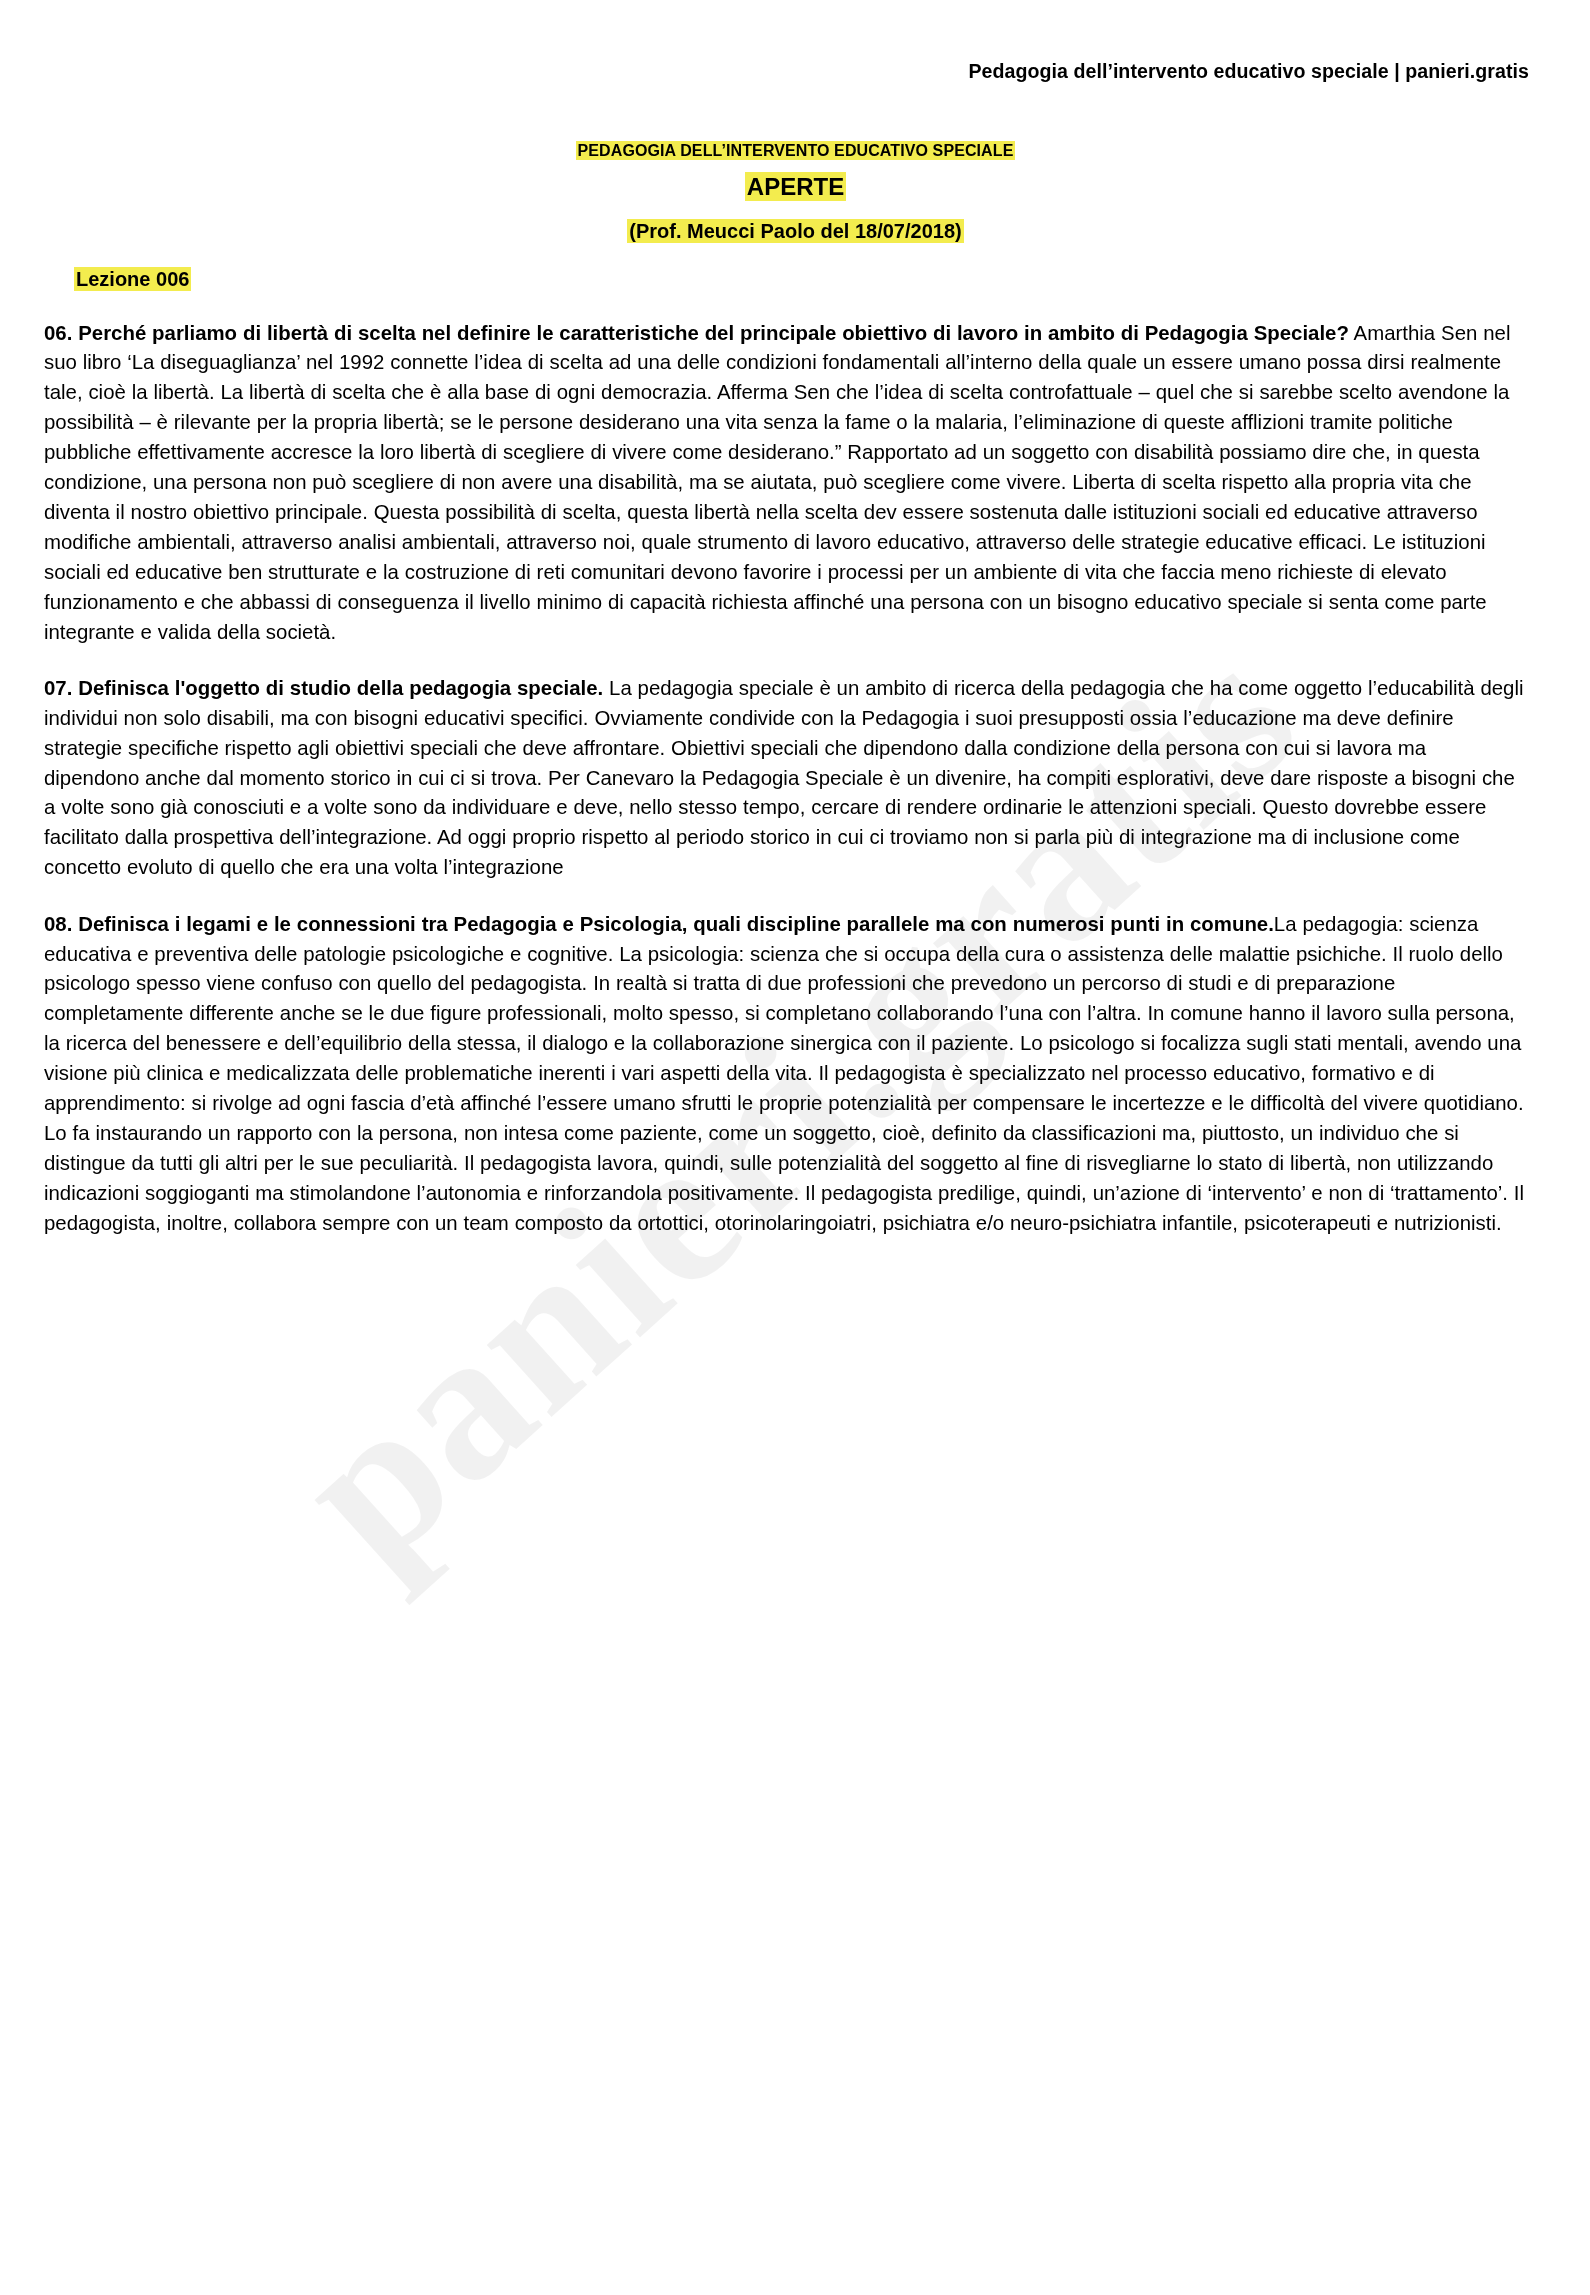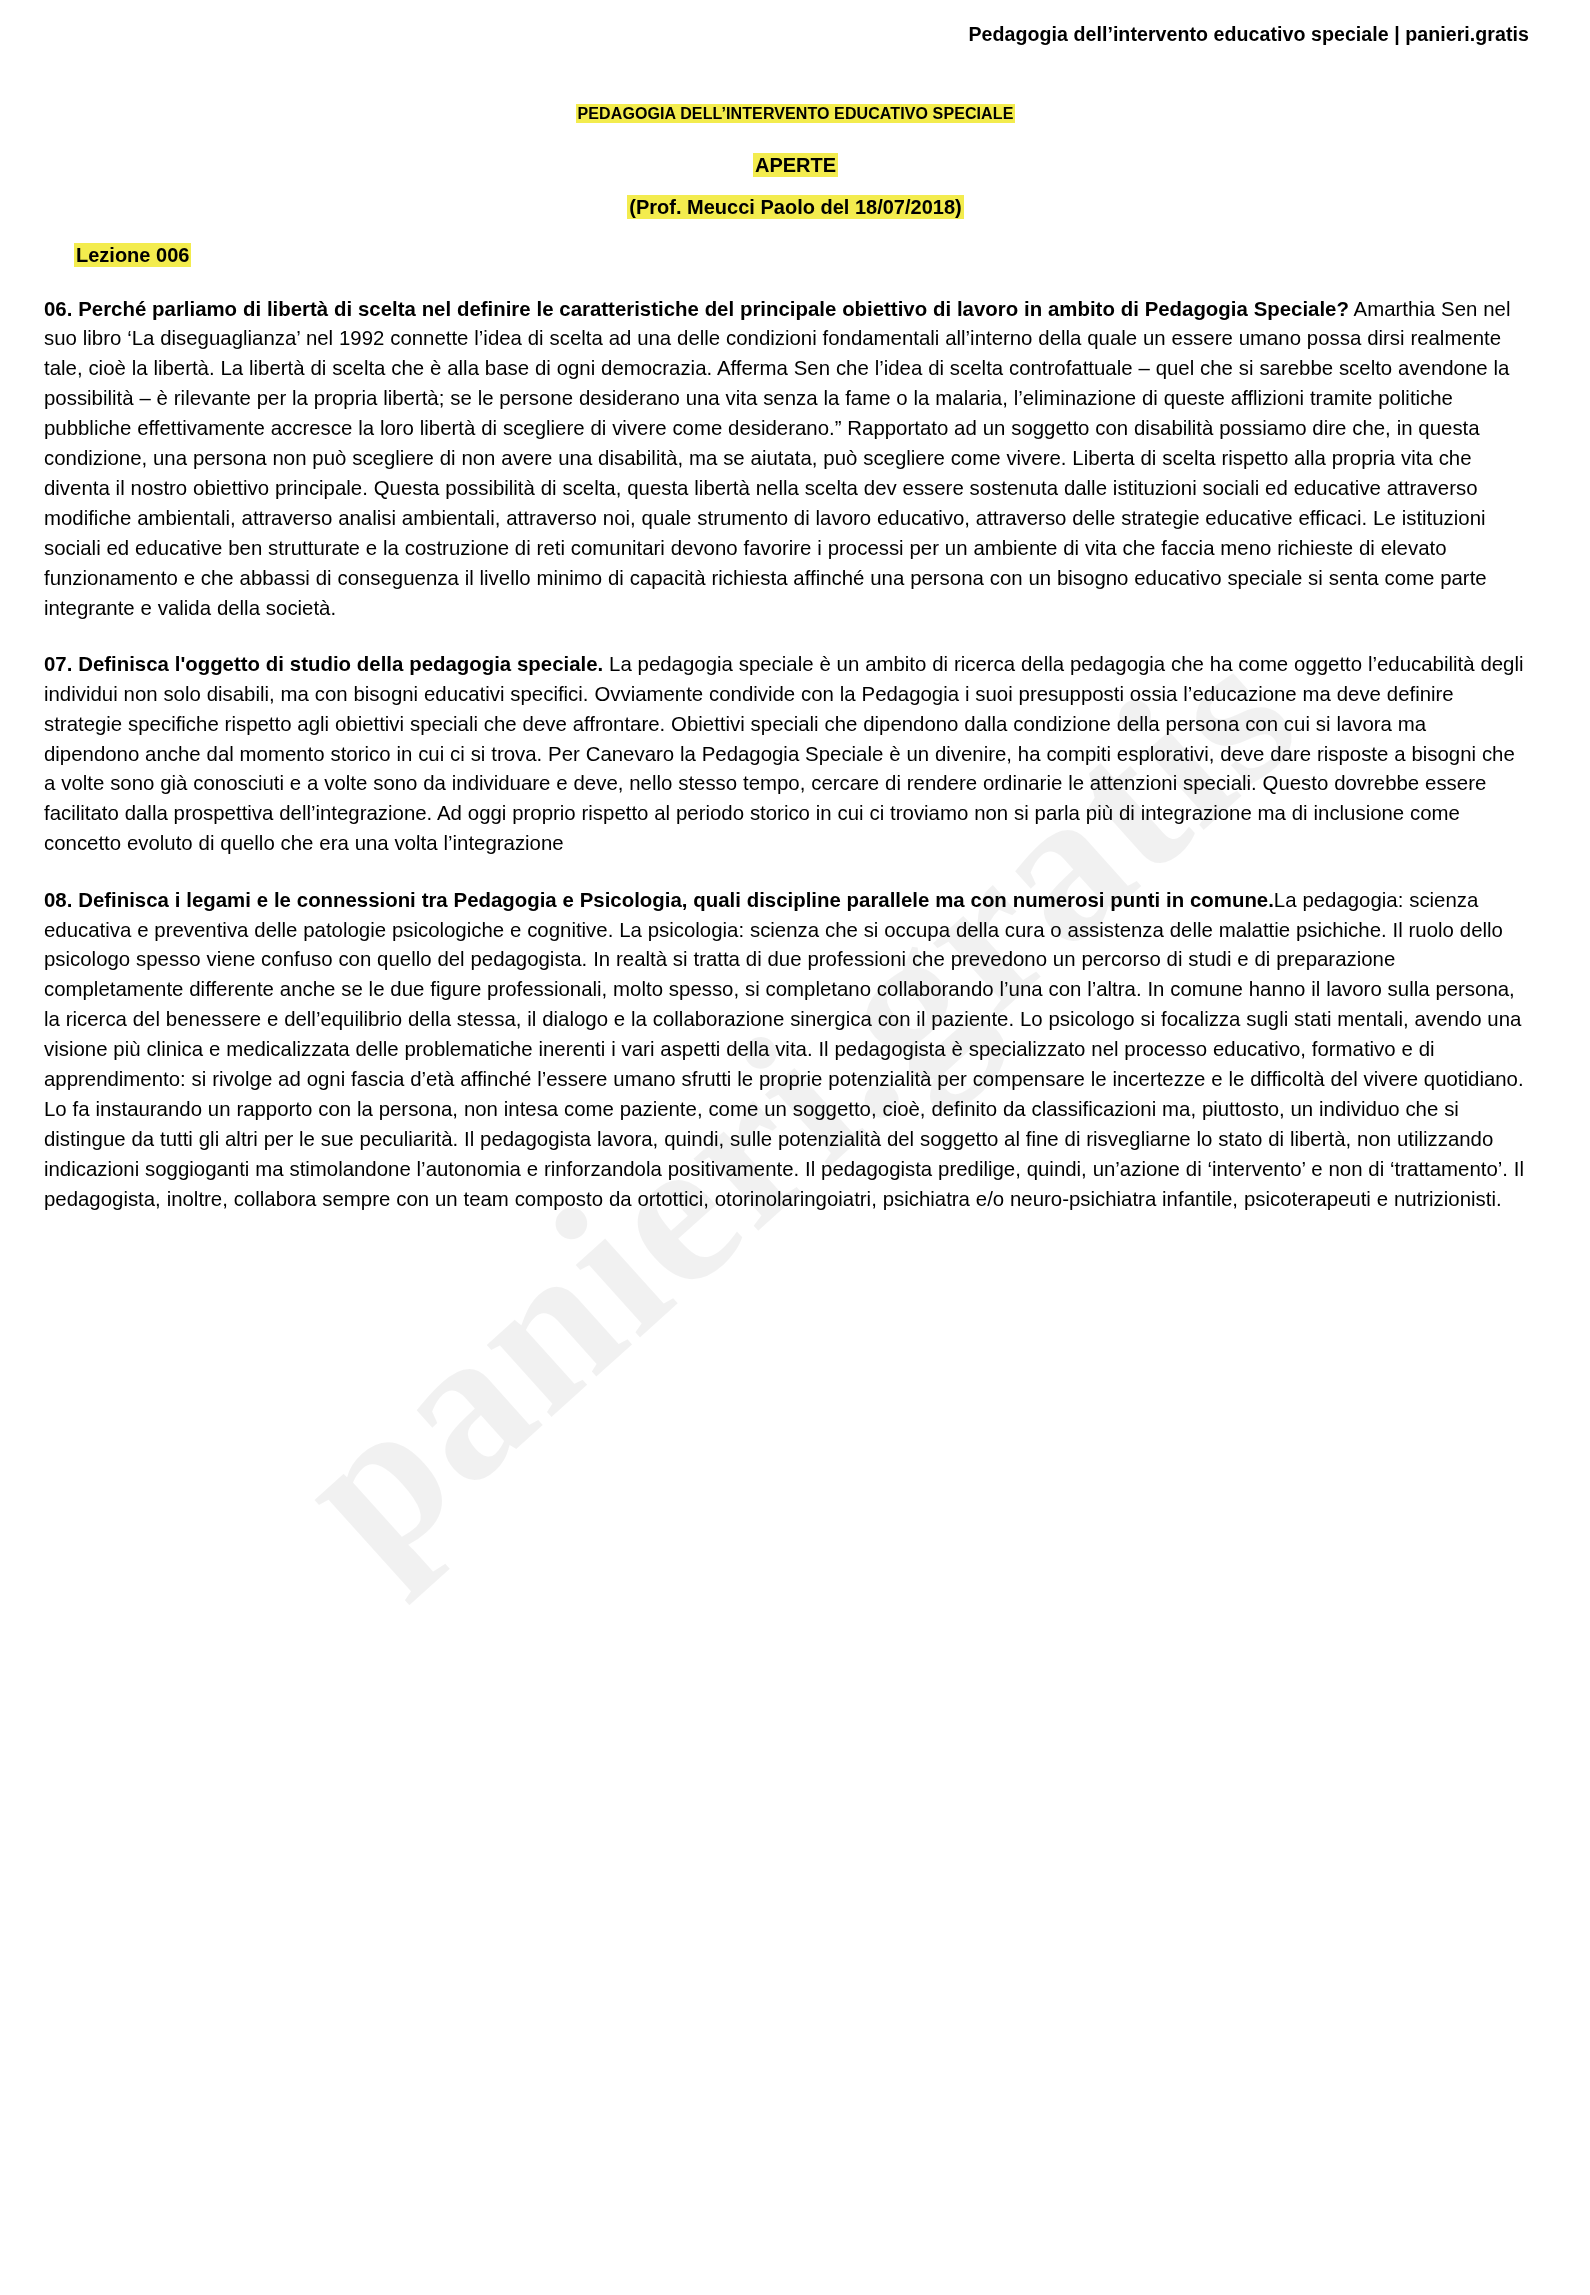--- a/index.html
+++ b/index.html
@@ -46,40 +46,40 @@
   }
   .content {
     position: relative;
     z-index: 2;
     padding: 0;
   }
   .running-head {
     text-align: right;
     font-size: 19.6px;
     font-weight: 700;
-    padding: 23px 62px 0 0;
+    padding: 60px 62px 0 0;
     letter-spacing: 0.05px;
   }
   .title-block {
     margin-top: 59px;
     text-align: center;
   }
   .hl {
     background: #f3ec4e;
     padding: 1px 2px;
   }
   .doc-title {
     font-size: 16px;
     font-weight: 700;
     letter-spacing: 0.1px;
   }
   .doc-sub {
-    font-size: 20px;
+    font-size: 24px;
     font-weight: 700;
-    margin-top: 31px;
+    margin-top: 13px;
   }
   .doc-prof {
     font-size: 20px;
     font-weight: 700;
     margin-top: 18.6px;
   }
   .lesson {
     margin-top: 25.5px;
     padding-left: 74px;
     font-size: 20px;

